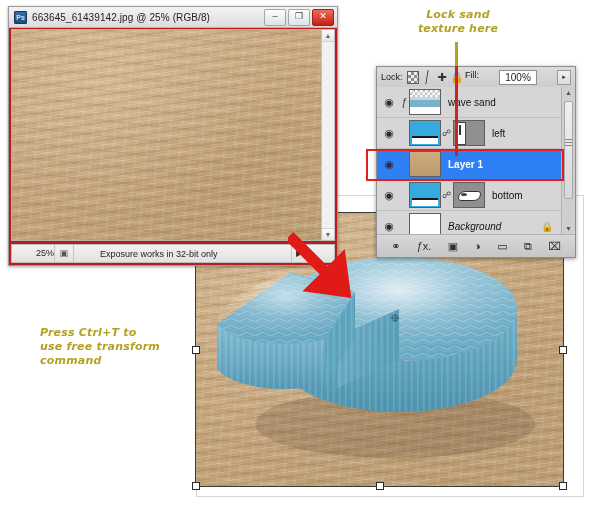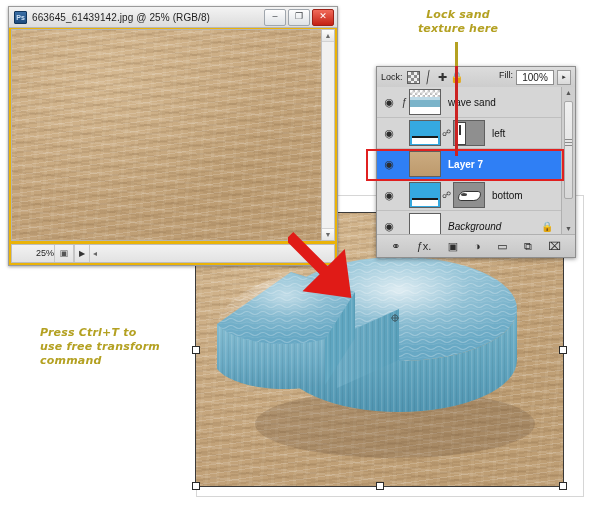--- a/index.html
+++ b/index.html
@@ -16,21 +16,21 @@
       repeating-linear-gradient(172deg, rgba(255,255,255,.16) 0px, rgba(255,255,255,.16) 1px, rgba(0,0,0,0) 1px, rgba(0,0,0,0) 4px, rgba(120,88,52,.14) 4px, rgba(120,88,52,.14) 6px, rgba(0,0,0,0) 6px, rgba(0,0,0,0) 9px),
       repeating-linear-gradient(186deg, rgba(255,255,255,.10) 0px, rgba(255,255,255,.10) 2px, rgba(0,0,0,0) 2px, rgba(0,0,0,0) 7px, rgba(110,80,46,.10) 7px, rgba(110,80,46,.10) 9px, rgba(0,0,0,0) 9px, rgba(0,0,0,0) 15px),
       repeating-linear-gradient(95deg, rgba(255,248,230,.07) 0px, rgba(255,248,230,.07) 3px, rgba(0,0,0,0) 3px, rgba(0,0,0,0) 11px),
       radial-gradient(ellipse at 30% 25%, rgba(224,198,160,.55), rgba(0,0,0,0) 60%),
       radial-gradient(ellipse at 75% 70%, rgba(176,144,100,.40), rgba(0,0,0,0) 65%),
       linear-gradient(#c9aa81,#c1a178);
   }
 
   
   #doc-window{left:8px;top:6px;width:328px;height:258px;
-    background:#eab308;border:1px solid #9a9a9a;
+    background:#b91c1c;border:1px solid #9a9a9a;
     box-shadow:0 1px 3px rgba(0,0,0,.35);}
   #doc-titlebar{position:absolute;left:0;top:0;right:0;height:20px;
     background:linear-gradient(#f3f3f3,#dcdcdc);
     border-bottom:1px solid #b7b7b7;display:flex;align-items:center;}
   #doc-app-icon{width:11px;height:11px;margin:0 5px 0 5px;flex:0 0 auto;
     background:linear-gradient(#3a6ea5,#1d4b7d);border:1px solid #11355c;
     border-radius:1px;color:#cfe3f7;font-size:7px;line-height:11px;
     text-align:center;font-weight:bold;}
   #doc-title{font-size:10px;color:#1d1d1d;white-space:nowrap;
     letter-spacing:.1px;}
@@ -87,21 +87,21 @@
     display:inline-block;}
   .ic-checker{background:
      linear-gradient(45deg,#8d8d8d 25%,transparent 25%,transparent 75%,#8d8d8d 75%),
      linear-gradient(45deg,#8d8d8d 25%,#f0f0f0 25%,#f0f0f0 75%,#8d8d8d 75%);
      background-size:6px 6px;background-position:0 0,3px 3px;
      border:1px solid #5c5c5c;width:11px;height:11px;margin-top:1px;}
   .ic-brush{color:#333;font-size:11px;line-height:14px;text-align:center;
      transform:rotate(-18deg);}
   .ic-move{color:#333;font-size:11px;line-height:14px;text-align:center;}
   .ic-lock{color:#2b2b2b;font-size:11px;line-height:14px;text-align:center;}
-  #fill-group{margin-left:auto;display:flex;gap:3px;}
+  #fill-group{margin-left:auto;display:flex;gap:20px;}
   #fill-label{font-size:9px;}
   #fill-value{width:36px;height:13px;background:#fff;border:1px solid #8e8e8e;
     font-size:10px;line-height:13px;text-align:center;}
   #fill-arrow{width:12px;height:13px;border:1px solid #9a9a9a;
     background:linear-gradient(#f2f2f2,#dadada);font-size:7px;line-height:12px;
     text-align:center;color:#333;}
 
   #layer-list{position:absolute;left:0;top:20px;right:13px;bottom:22px;
     background:#d6d6d6;overflow:hidden;}
   .layer-row{height:30px;display:flex;align-items:center;
@@ -300,20 +300,21 @@
   <div id="doc-canvas" class="sand"></div>
 
   <div id="doc-vscroll">
     <div class="arrow up">▲</div>
     <div class="arrow dn">▼</div>
   </div>
 
   <div id="doc-status">
     <div id="doc-zoom">25%</div>
     <div class="st-icon">▣</div>
+    <div id="doc-statustext">Exposure works in 32-bit only</div>
     <div id="doc-statusarrow">▶</div>
     <div id="doc-statustail">◂</div>
   </div>
 </div>
 
 <div class="abs" id="red-arrow">
   <svg width="80" height="78" viewBox="0 0 80 78">
     <polygon points="8,6 34,32 47,19 52,56 15,51 28,38 2,12" fill="#e01b17" transform="rotate(0 40 39) scale(1.32) translate(-4,-3)"></polygon>
   </svg>
 </div>
@@ -350,21 +351,21 @@
         </span>
       <span class="link-ic">☍</span>
       <span class="mask left-mask"></span>
       <span class="layer-name">left</span>
     </div>
 
     <div class="layer-row selected">
       <span class="eye">◉</span>
       <span class="fx-mark"></span>
       <span class="thumb sandthumb"></span>
-      <span class="layer-name">Layer 7</span>
+      <span class="layer-name">Layer 1</span>
     </div>
 
     <div class="layer-row">
       <span class="eye">◉</span>
       <span class="fx-mark"></span>
       <span class="thumb blue">
           <span class="tri"></span>
         </span>
       <span class="link-ic">☍</span>
       <span class="mask bottom-mask"></span>

